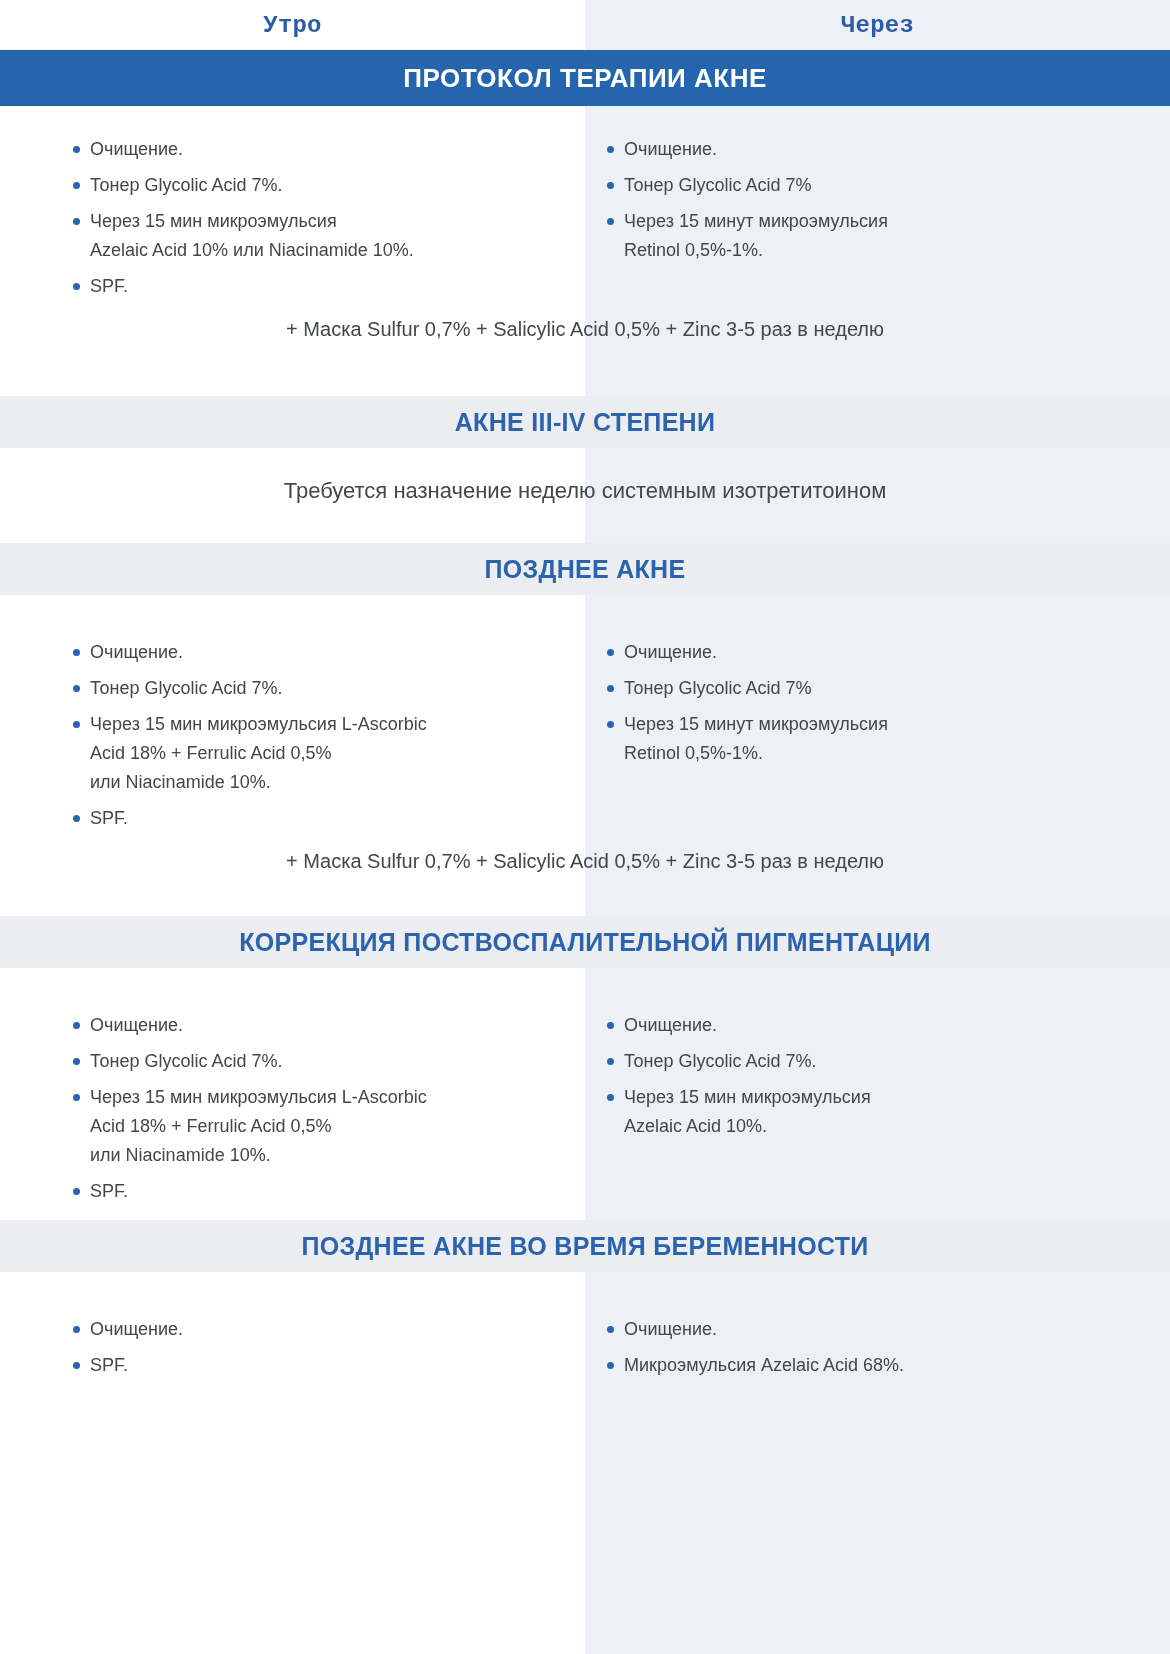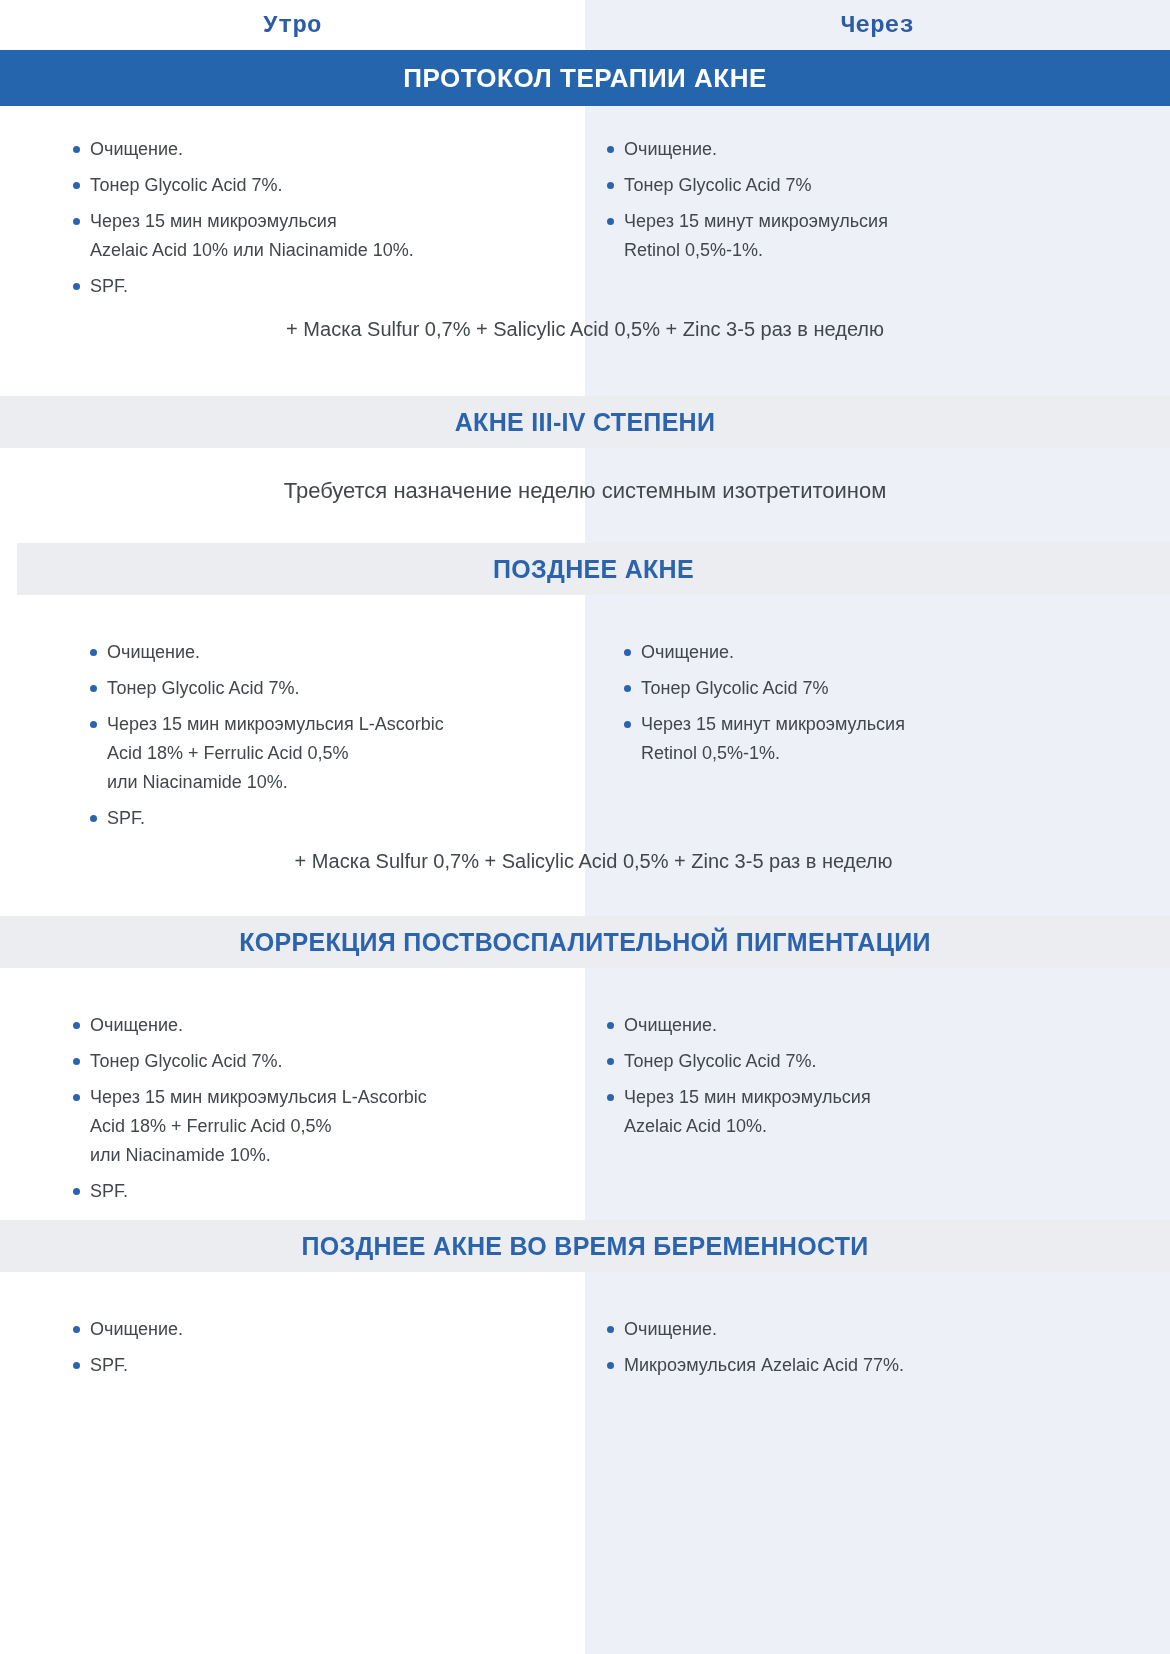--- a/index.html
+++ b/index.html
@@ -77,21 +77,21 @@
     font-size:20px;line-height:29px;color:var(--body-text);
   }
   .message{
     margin-top:28px;text-align:center;
     font-size:22px;line-height:29px;color:var(--body-text);
   }
 
   
   section:nth-child(1){padding-bottom:52px;}
   section:nth-child(2){padding-bottom:38px;}
-  section:nth-child(3){padding-bottom:40px;padding-left:17px;}
+  section:nth-child(3){padding-bottom:40px;}
   section:nth-child(4){padding-bottom:14px;}
   section:nth-child(5){padding-bottom:0;}
 </style>
 </head>
 <body>
 
 <div class="page">
   <div class="right-bg"></div>
   <div class="content">
 
@@ -192,21 +192,21 @@
     <div class="cols">
       <div class="col morning">
         <ul class="list">
                 <li>Очищение.</li>
                 <li>SPF.</li>
               </ul>
       </div>
       <div class="col evening">
         <ul class="list">
                 <li>Очищение.</li>
-                <li>Микроэмульсия Azelaic Acid 77%.</li>
+                <li>Микроэмульсия Azelaic Acid 68%.</li>
               </ul>
       </div>
     </div>
 
   </section>
 </main>
 
   </div>
 </div>
 

